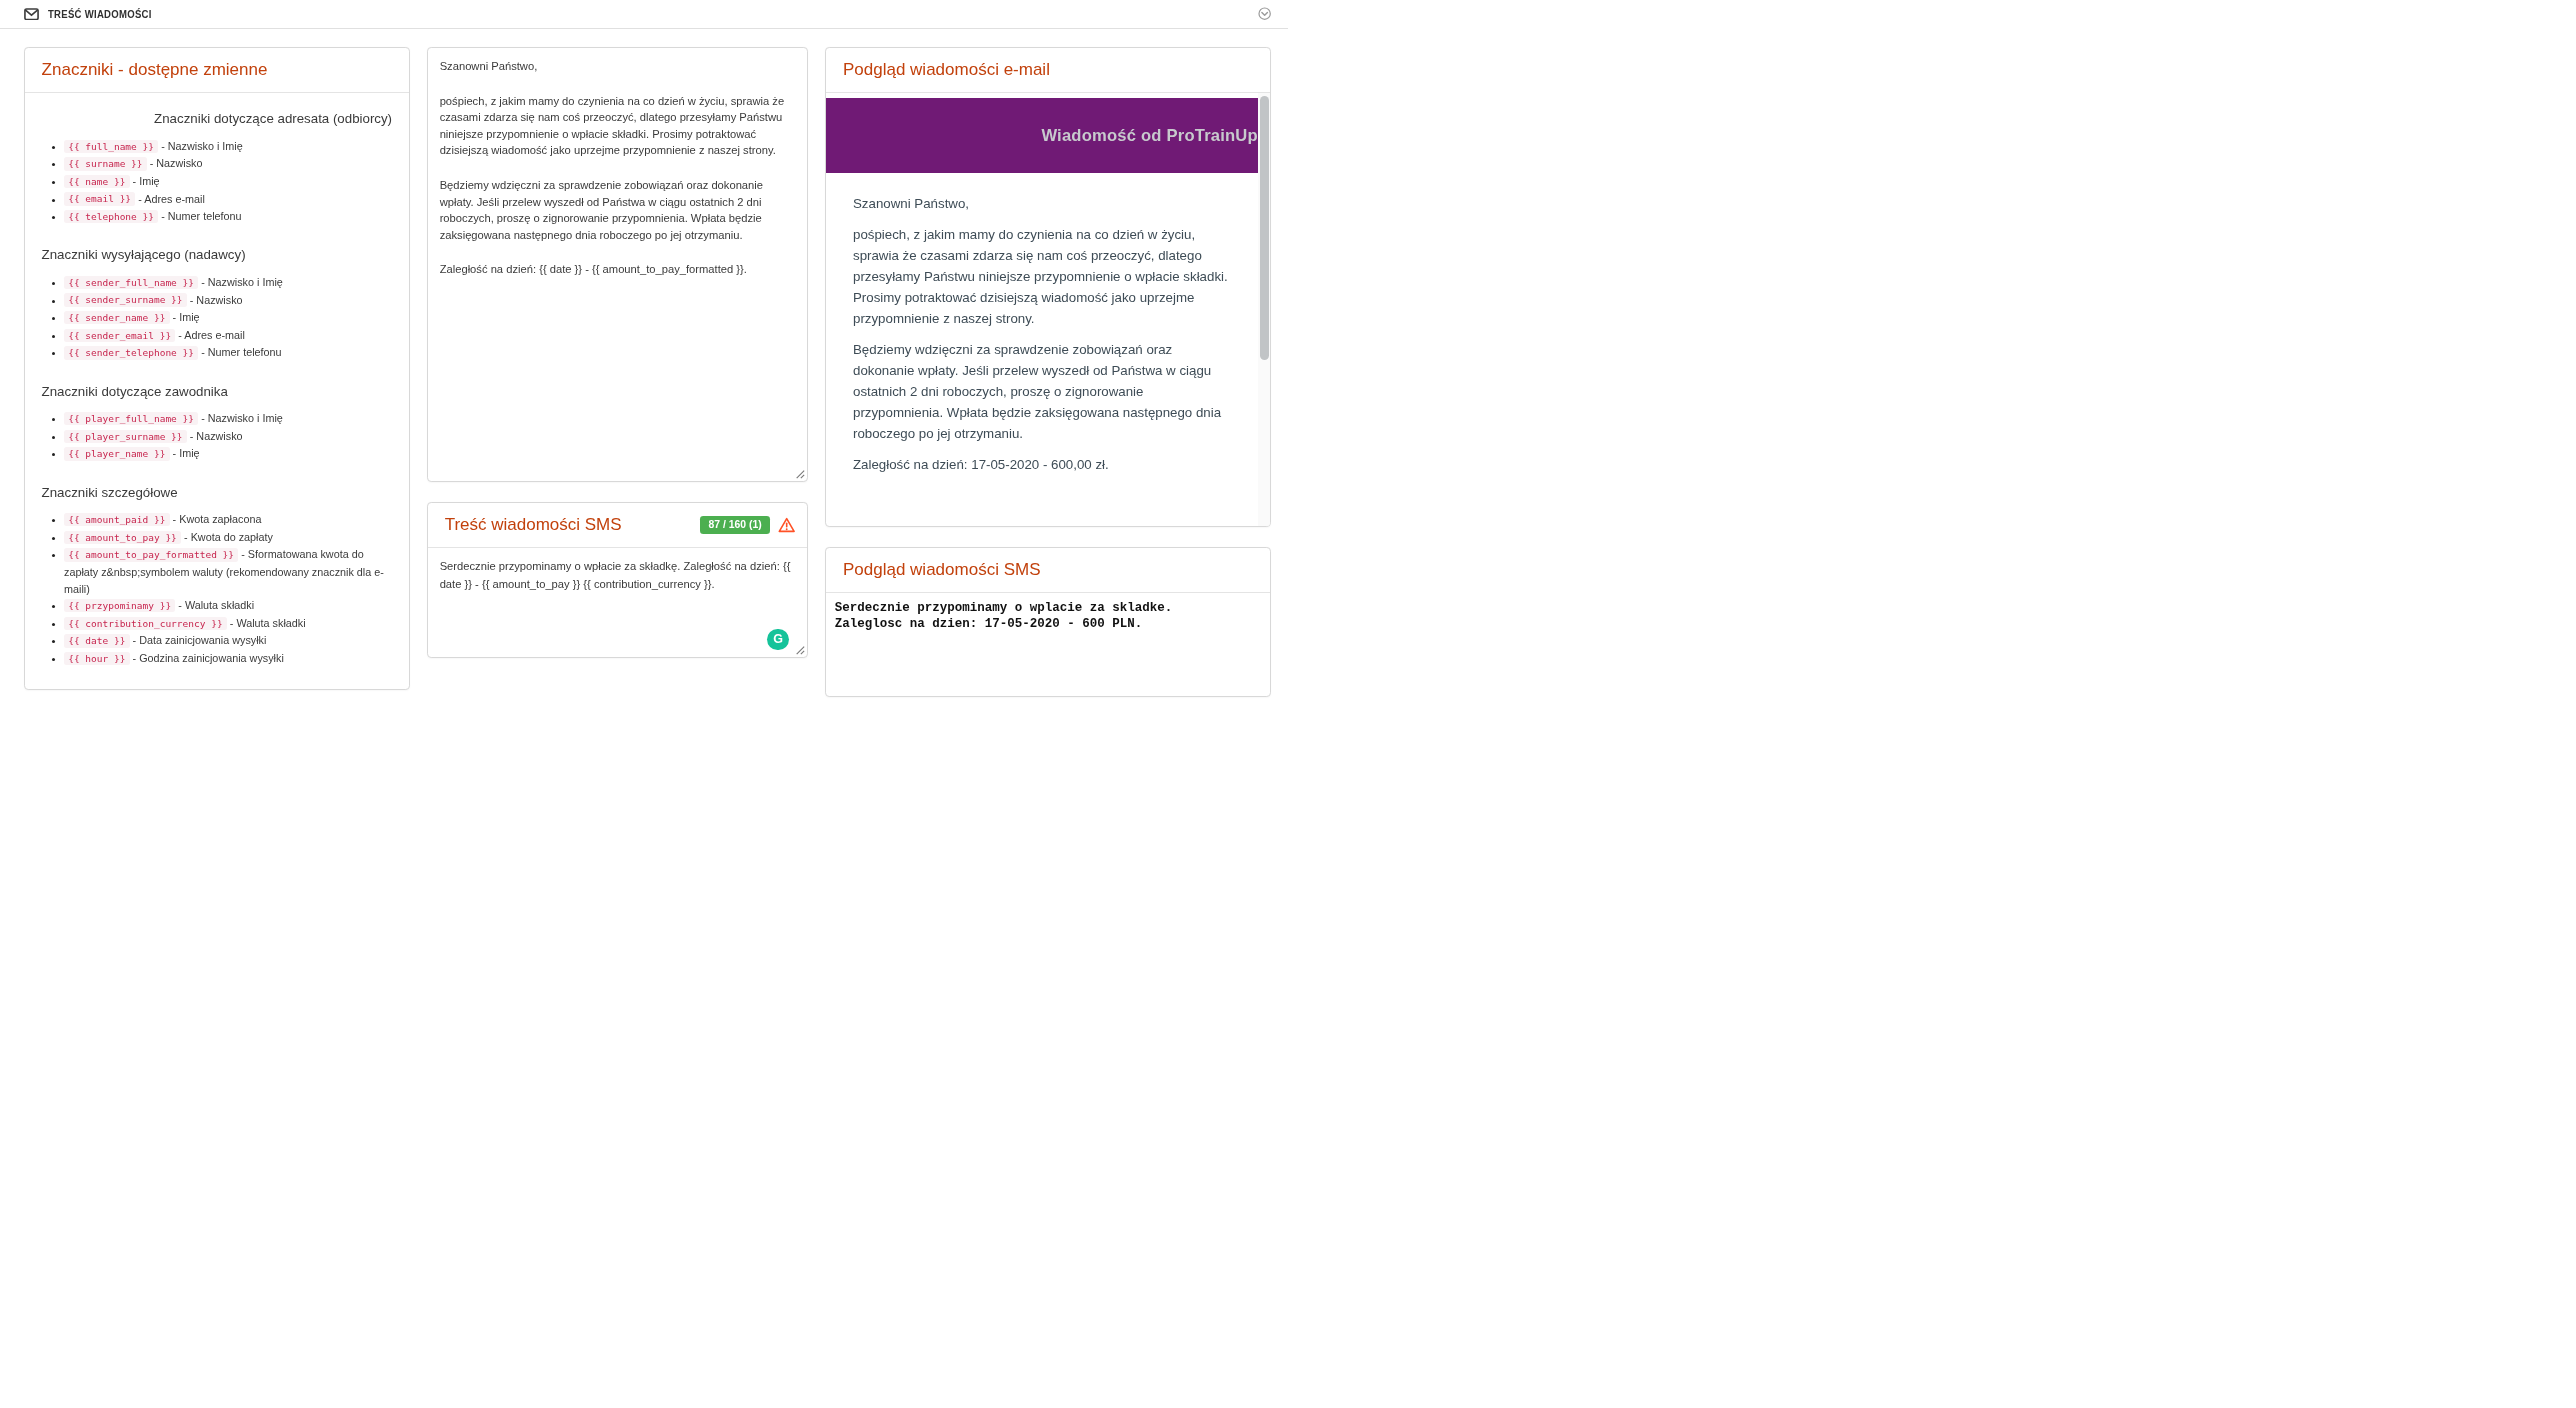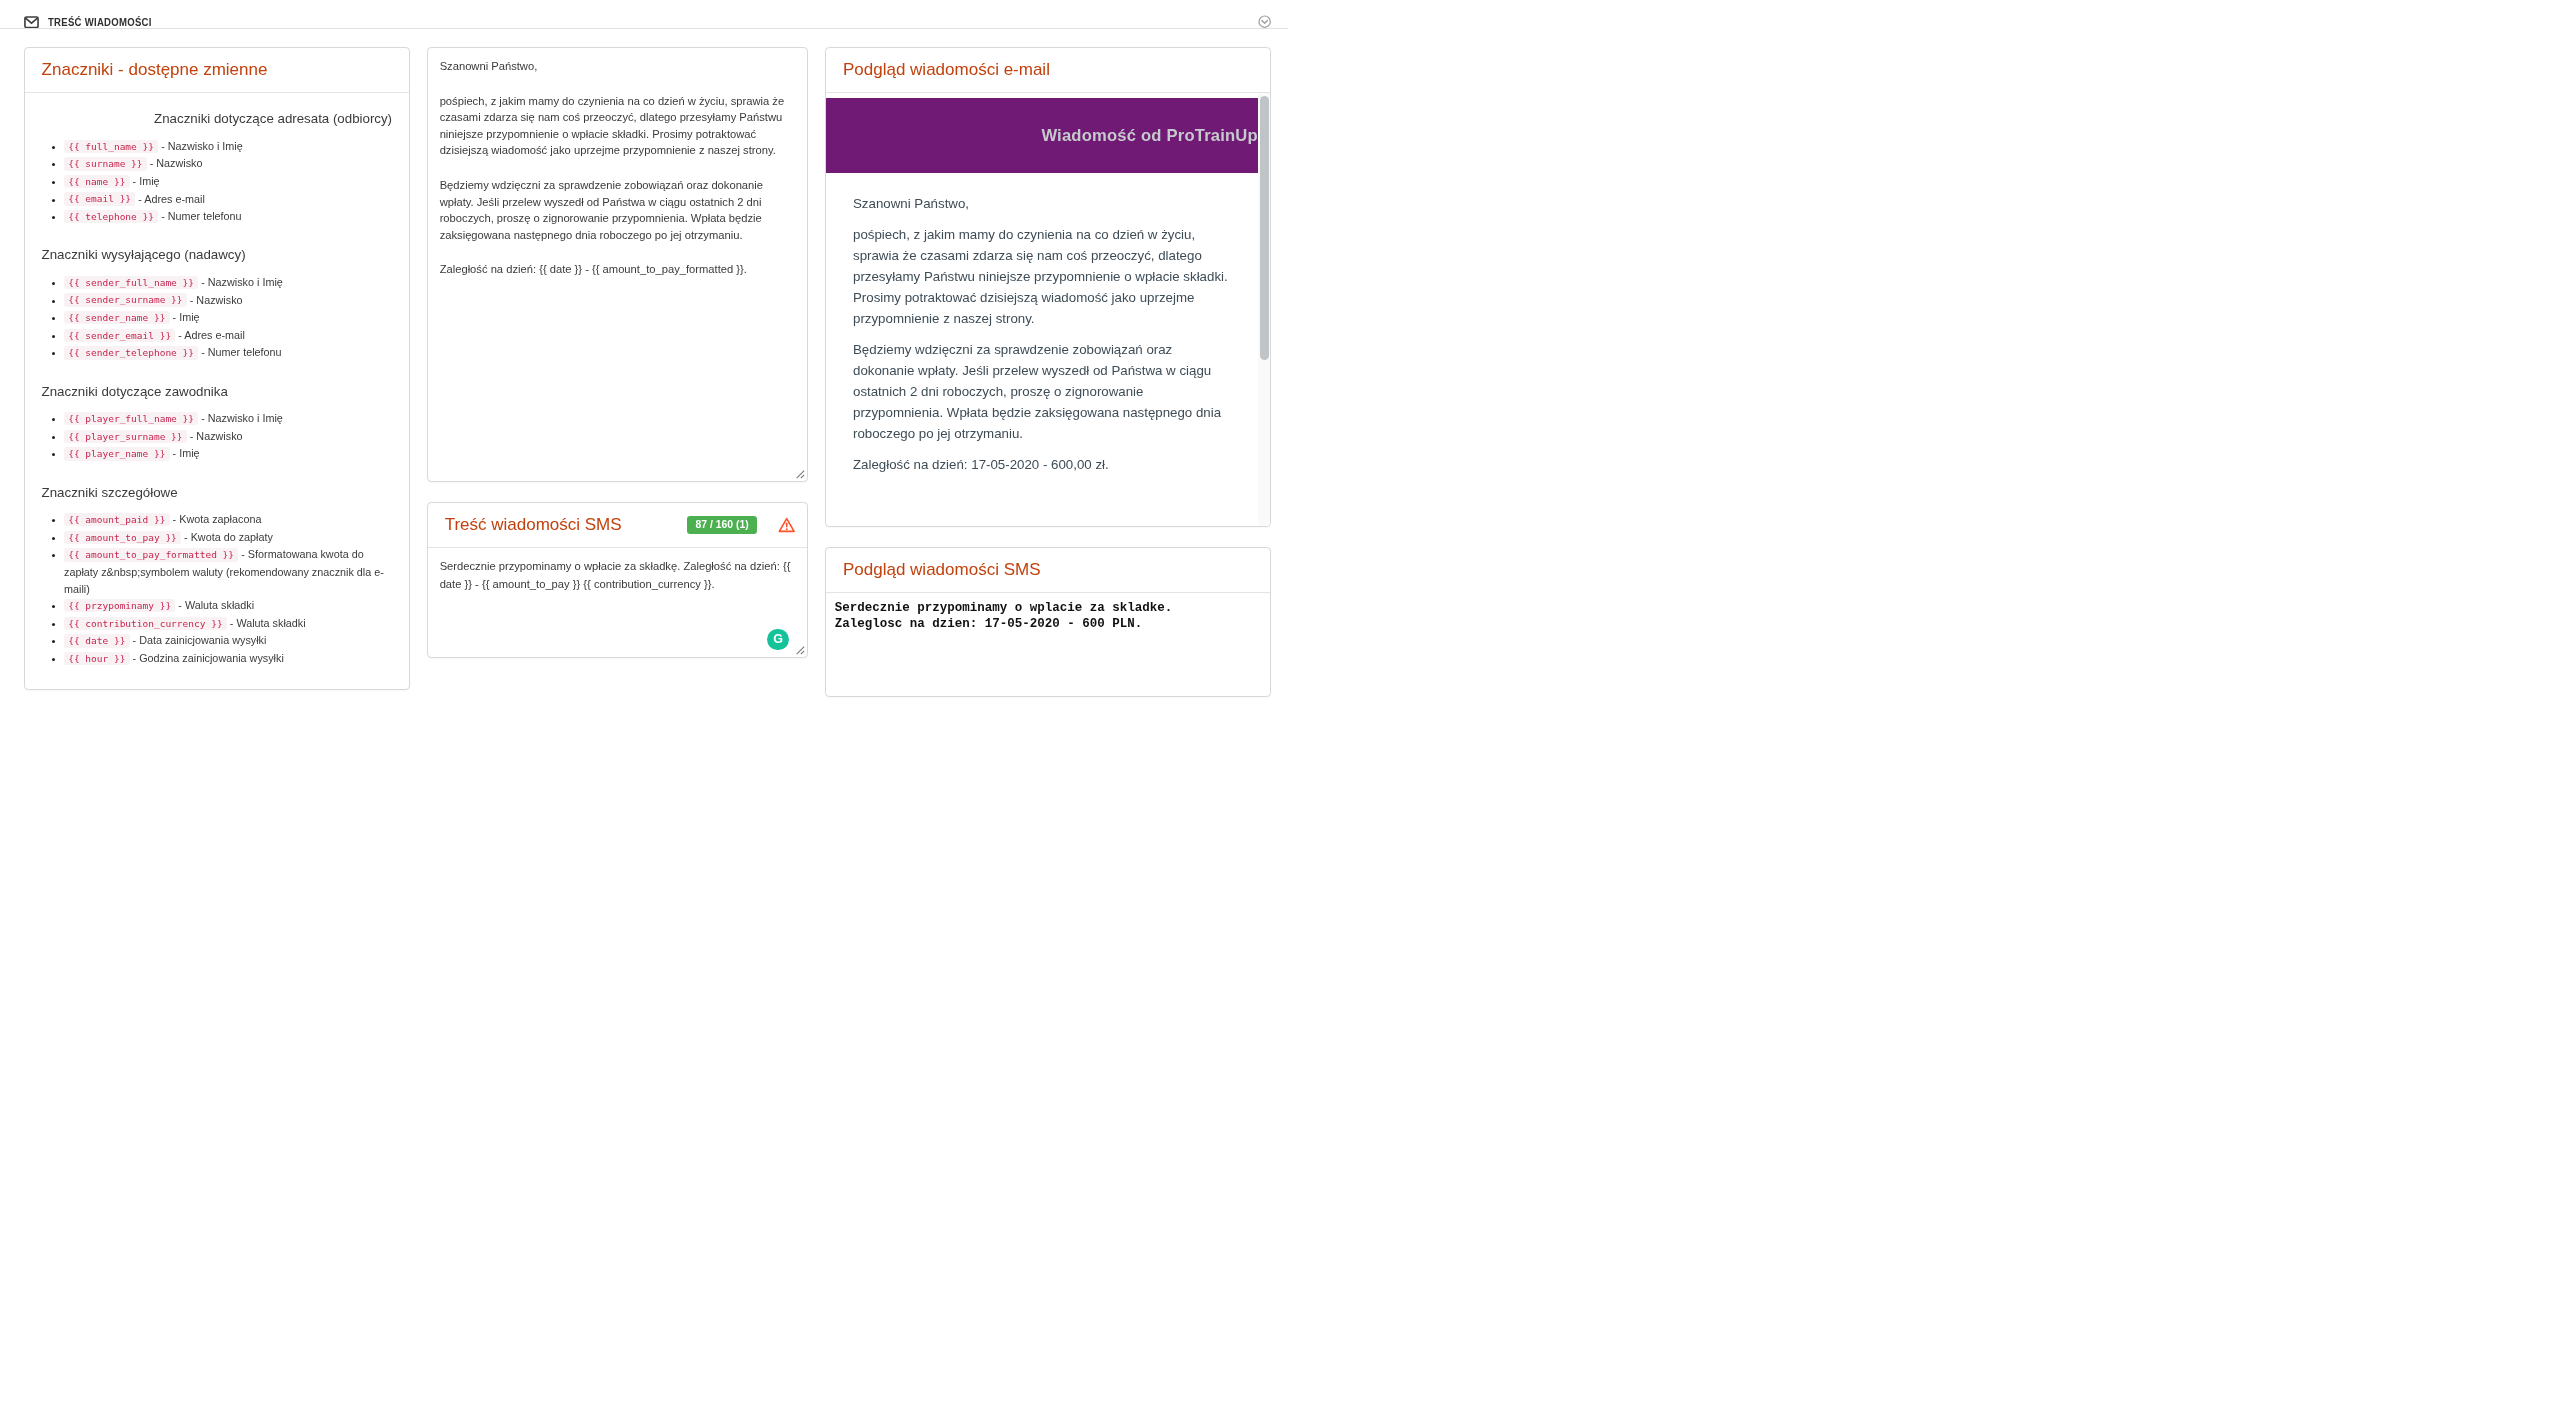--- a/index.html
+++ b/index.html
@@ -1,20 +1,20 @@
 <!DOCTYPE html>
 <html style="font-size:13.3px"><head>
 <meta charset="utf-8">
 <style>
   * { margin:0; padding:0; box-sizing:border-box; }
   html,body { width:1288px; height:704px; background:#ffffff; overflow:hidden;
     font-family:"Liberation Sans", sans-serif; }
 
   
-  .topbar { height:29px; display:flex; align-items:flex-end; padding:0 16.6px 0 24px;
+  .topbar { height:29px; display:flex; align-items:center; padding:0 16.6px 0 24px;
     border-bottom:0.8px solid #e0e0e0; }
   .topbar-title { font-size:10.4px; font-weight:bold; color:#303030; letter-spacing:0.3px;
     margin-left:9px; display:inline-block; transform:scaleX(.92); transform-origin:left center; white-space:nowrap; }
   .topbar-spacer { flex:1; }
   .collapse-btn { width:13.3px; height:13.3px; cursor:pointer; display:flex; }
 
   
   .main { display:flex; align-items:flex-start; gap:17.4px; padding:18px 16.6px 0 24px; }
   .col { display:flex; flex-direction:column; gap:20px; }
   .col1 { width:409px; } .col2 { width:404px; } .col3 { width:473px; }
@@ -36,21 +36,21 @@
     background:#f9f2f4; border-radius:2.5px; padding:1.2px 4.2px; white-space:nowrap; }
   .tag-desc { color:#3b3b3b; }
 
   
   .editor-body { position:relative; padding:10px 11.6px; cursor:text; }
   .email-editor-body { height:433px; }
   .editor-body p { font-size:11.2px; color:#3a3a3a; line-height:16.6px; margin:0 0 18px 0; }
   .editor-body p:last-of-type { margin-bottom:16px; }
   .resize-grip { position:absolute; right:1.7px; bottom:1.7px; width:10px; height:10px; cursor:nwse-resize; }
 
-  .sms-header-right { display:flex; align-items:center; gap:21px; margin-left:auto; }
+  .sms-header-right { display:flex; align-items:center; gap:8px; margin-left:auto; }
   .char-badge { background:#4caf50; color:#fff; font-size:10.4px; font-weight:bold;
     border-radius:3.3px; padding:3.3px 8.3px; line-height:11.6px; white-space:nowrap; }
   .sms-editor-body { height:109px; position:relative; padding:9px 11.6px; cursor:text; }
   .sms-editor-text { font-size:11.2px; color:#3a3a3a; line-height:18px; white-space:pre-wrap; }
   .grammarly-btn { position:absolute; right:18px; bottom:6.6px; width:21.6px; height:21.6px;
     background:#15c39a; border-radius:50%; display:flex; align-items:center; justify-content:center;
     cursor:pointer; }
   .grammarly-g { color:#fff; font-size:12.5px; font-weight:bold; font-family:"Liberation Sans",sans-serif; line-height:1; }
 
   

